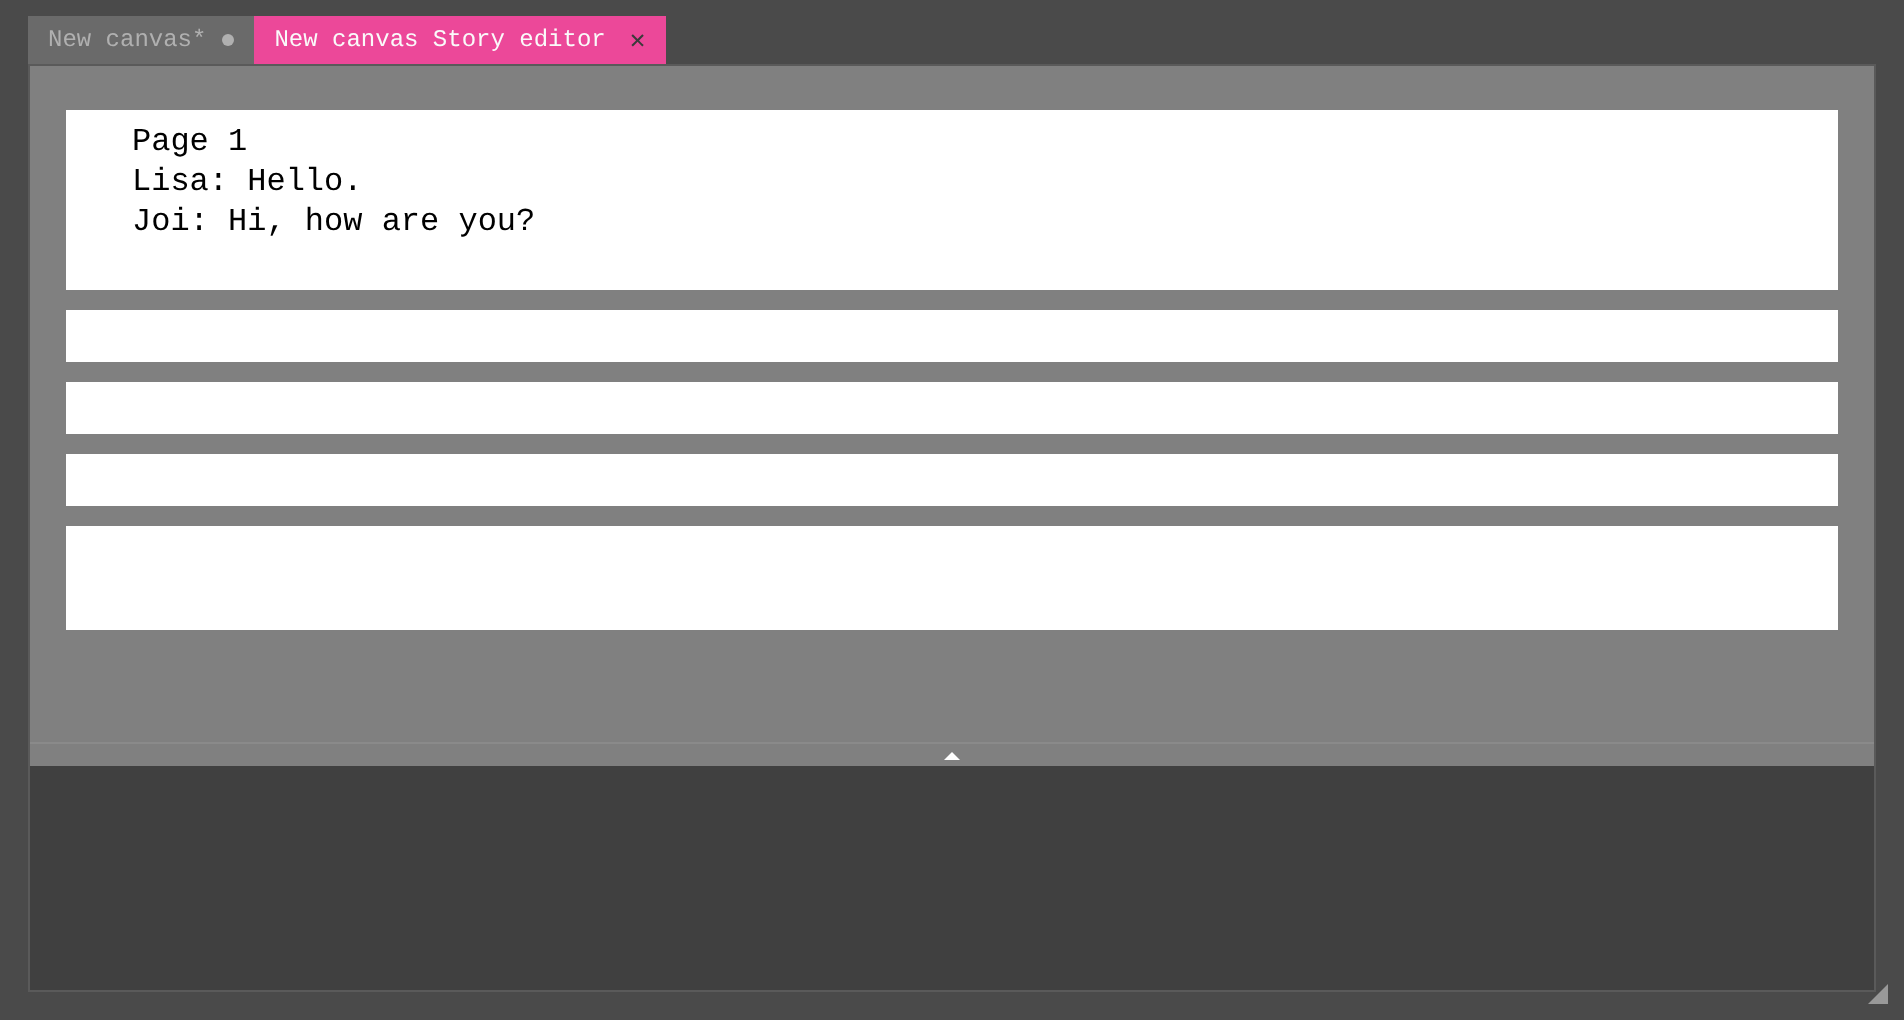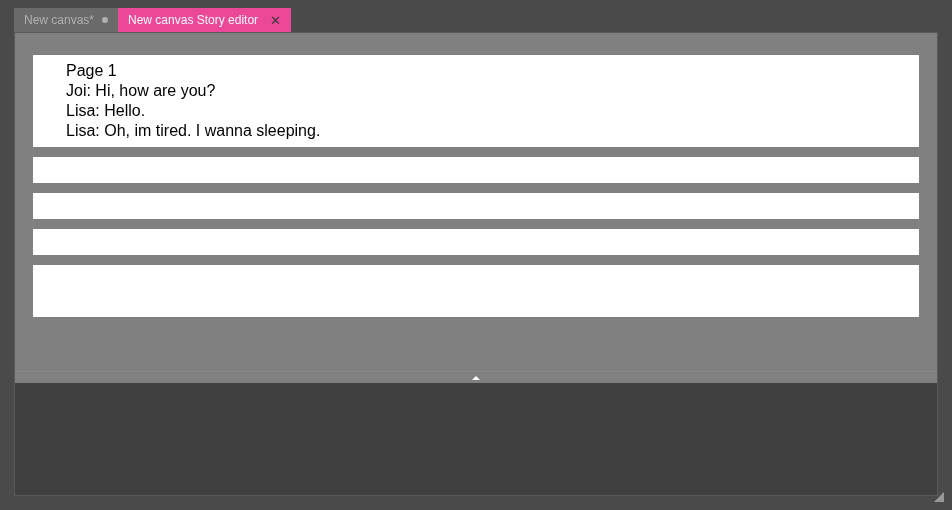--- a/index.html
+++ b/index.html
@@ -1,18 +1,19 @@
 <!DOCTYPE html>
 <html><head>
   <meta charset="utf-8">
   <style>
     * {
       margin: 0;
       padding: 0;
       box-sizing: border-box;
+      font-family: Liberation Mono, monospace;
     }
     body {
       width: 952px;
       height: 510px;
       background: #4a4a4a;
       font-family: "Segoe UI", Tahoma, Geneva, sans-serif;
       overflow: hidden;
     }
     .window-frame {
       width: 100%;
@@ -144,23 +145,22 @@
     <div class="tab tab-active">
       <span>New canvas Story editor</span>
       <span class="tab-close">✕</span>
     </div>
   </div>
 
   <div class="editor-wrapper">
     <div class="editor-content">
       <div class="text-block text-block-main">
         <span class="story-line">Page 1</span>
+        <span class="story-line">Lisa: Hello.</span>
         <span class="story-line">Joi: Hi, how are you?</span>
-        <span class="story-line">Lisa: Hello.</span>
-        <span class="story-line">Lisa: Oh, im tired. I wanna sleeping.</span>
       </div>
       <div class="text-block text-block-line">
         <span></span>
       </div>
       <div class="text-block text-block-line">
         <span></span>
       </div>
       <div class="text-block text-block-line">
         <span></span>
       </div>

